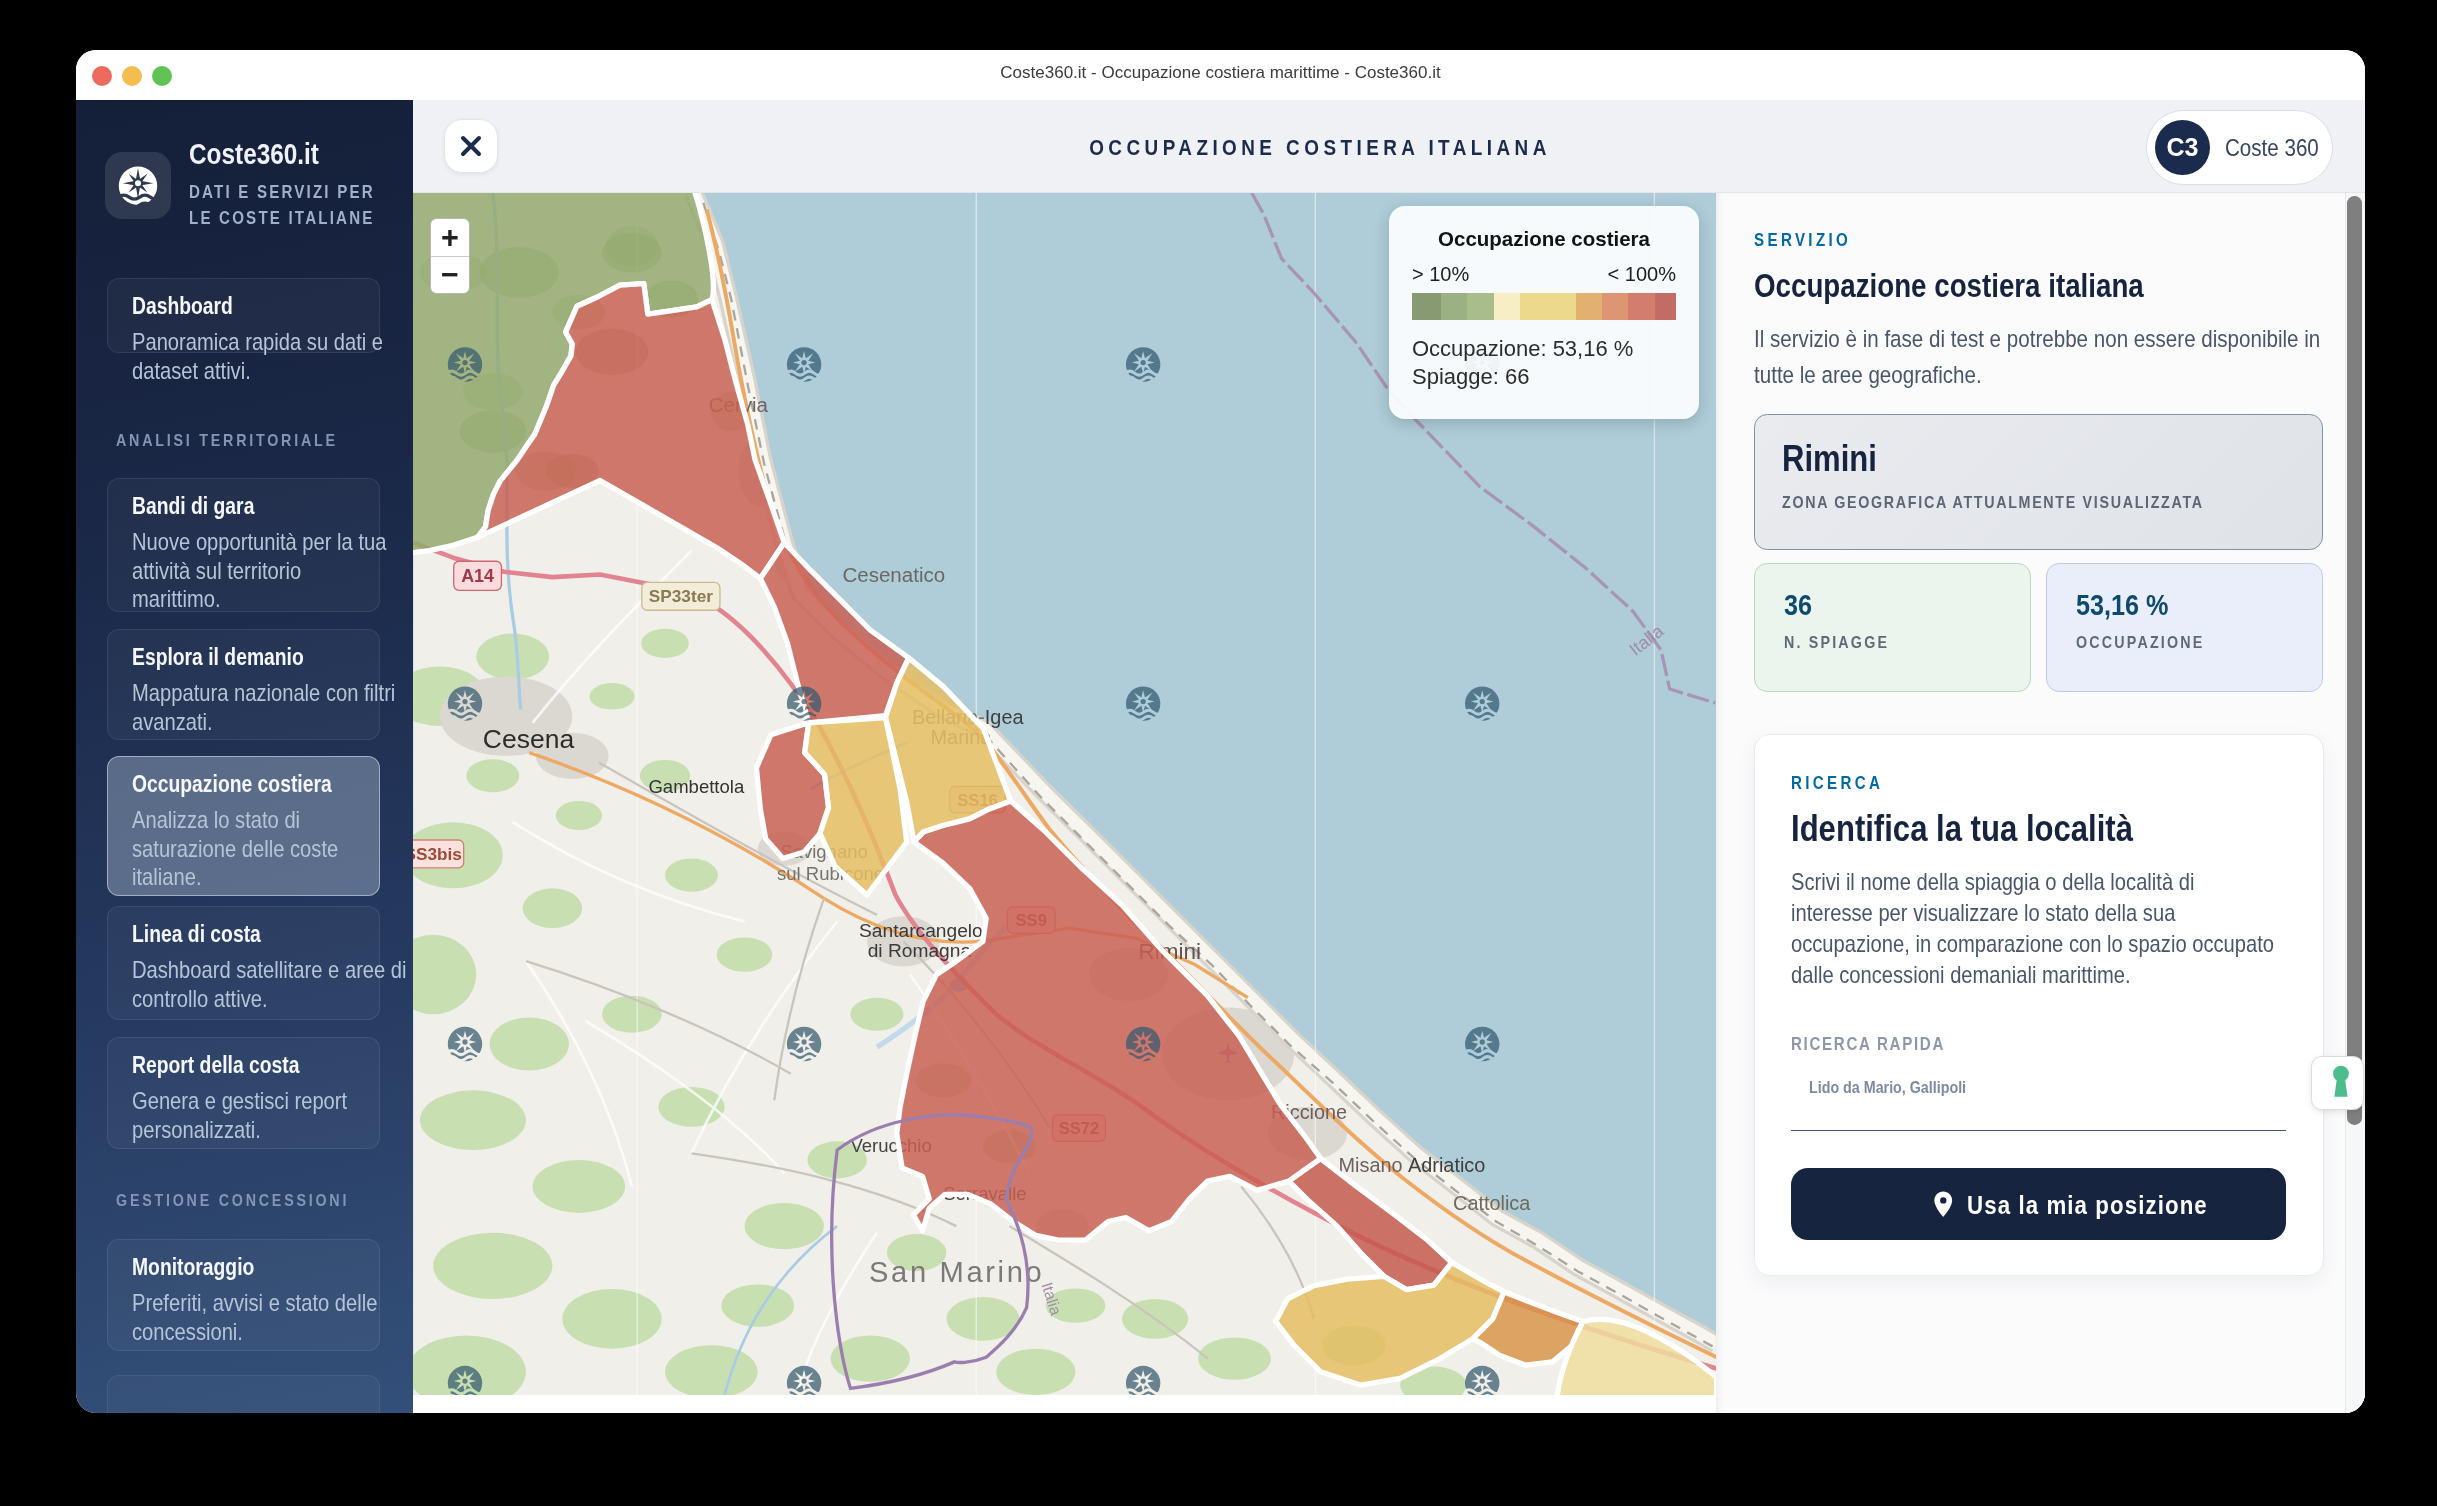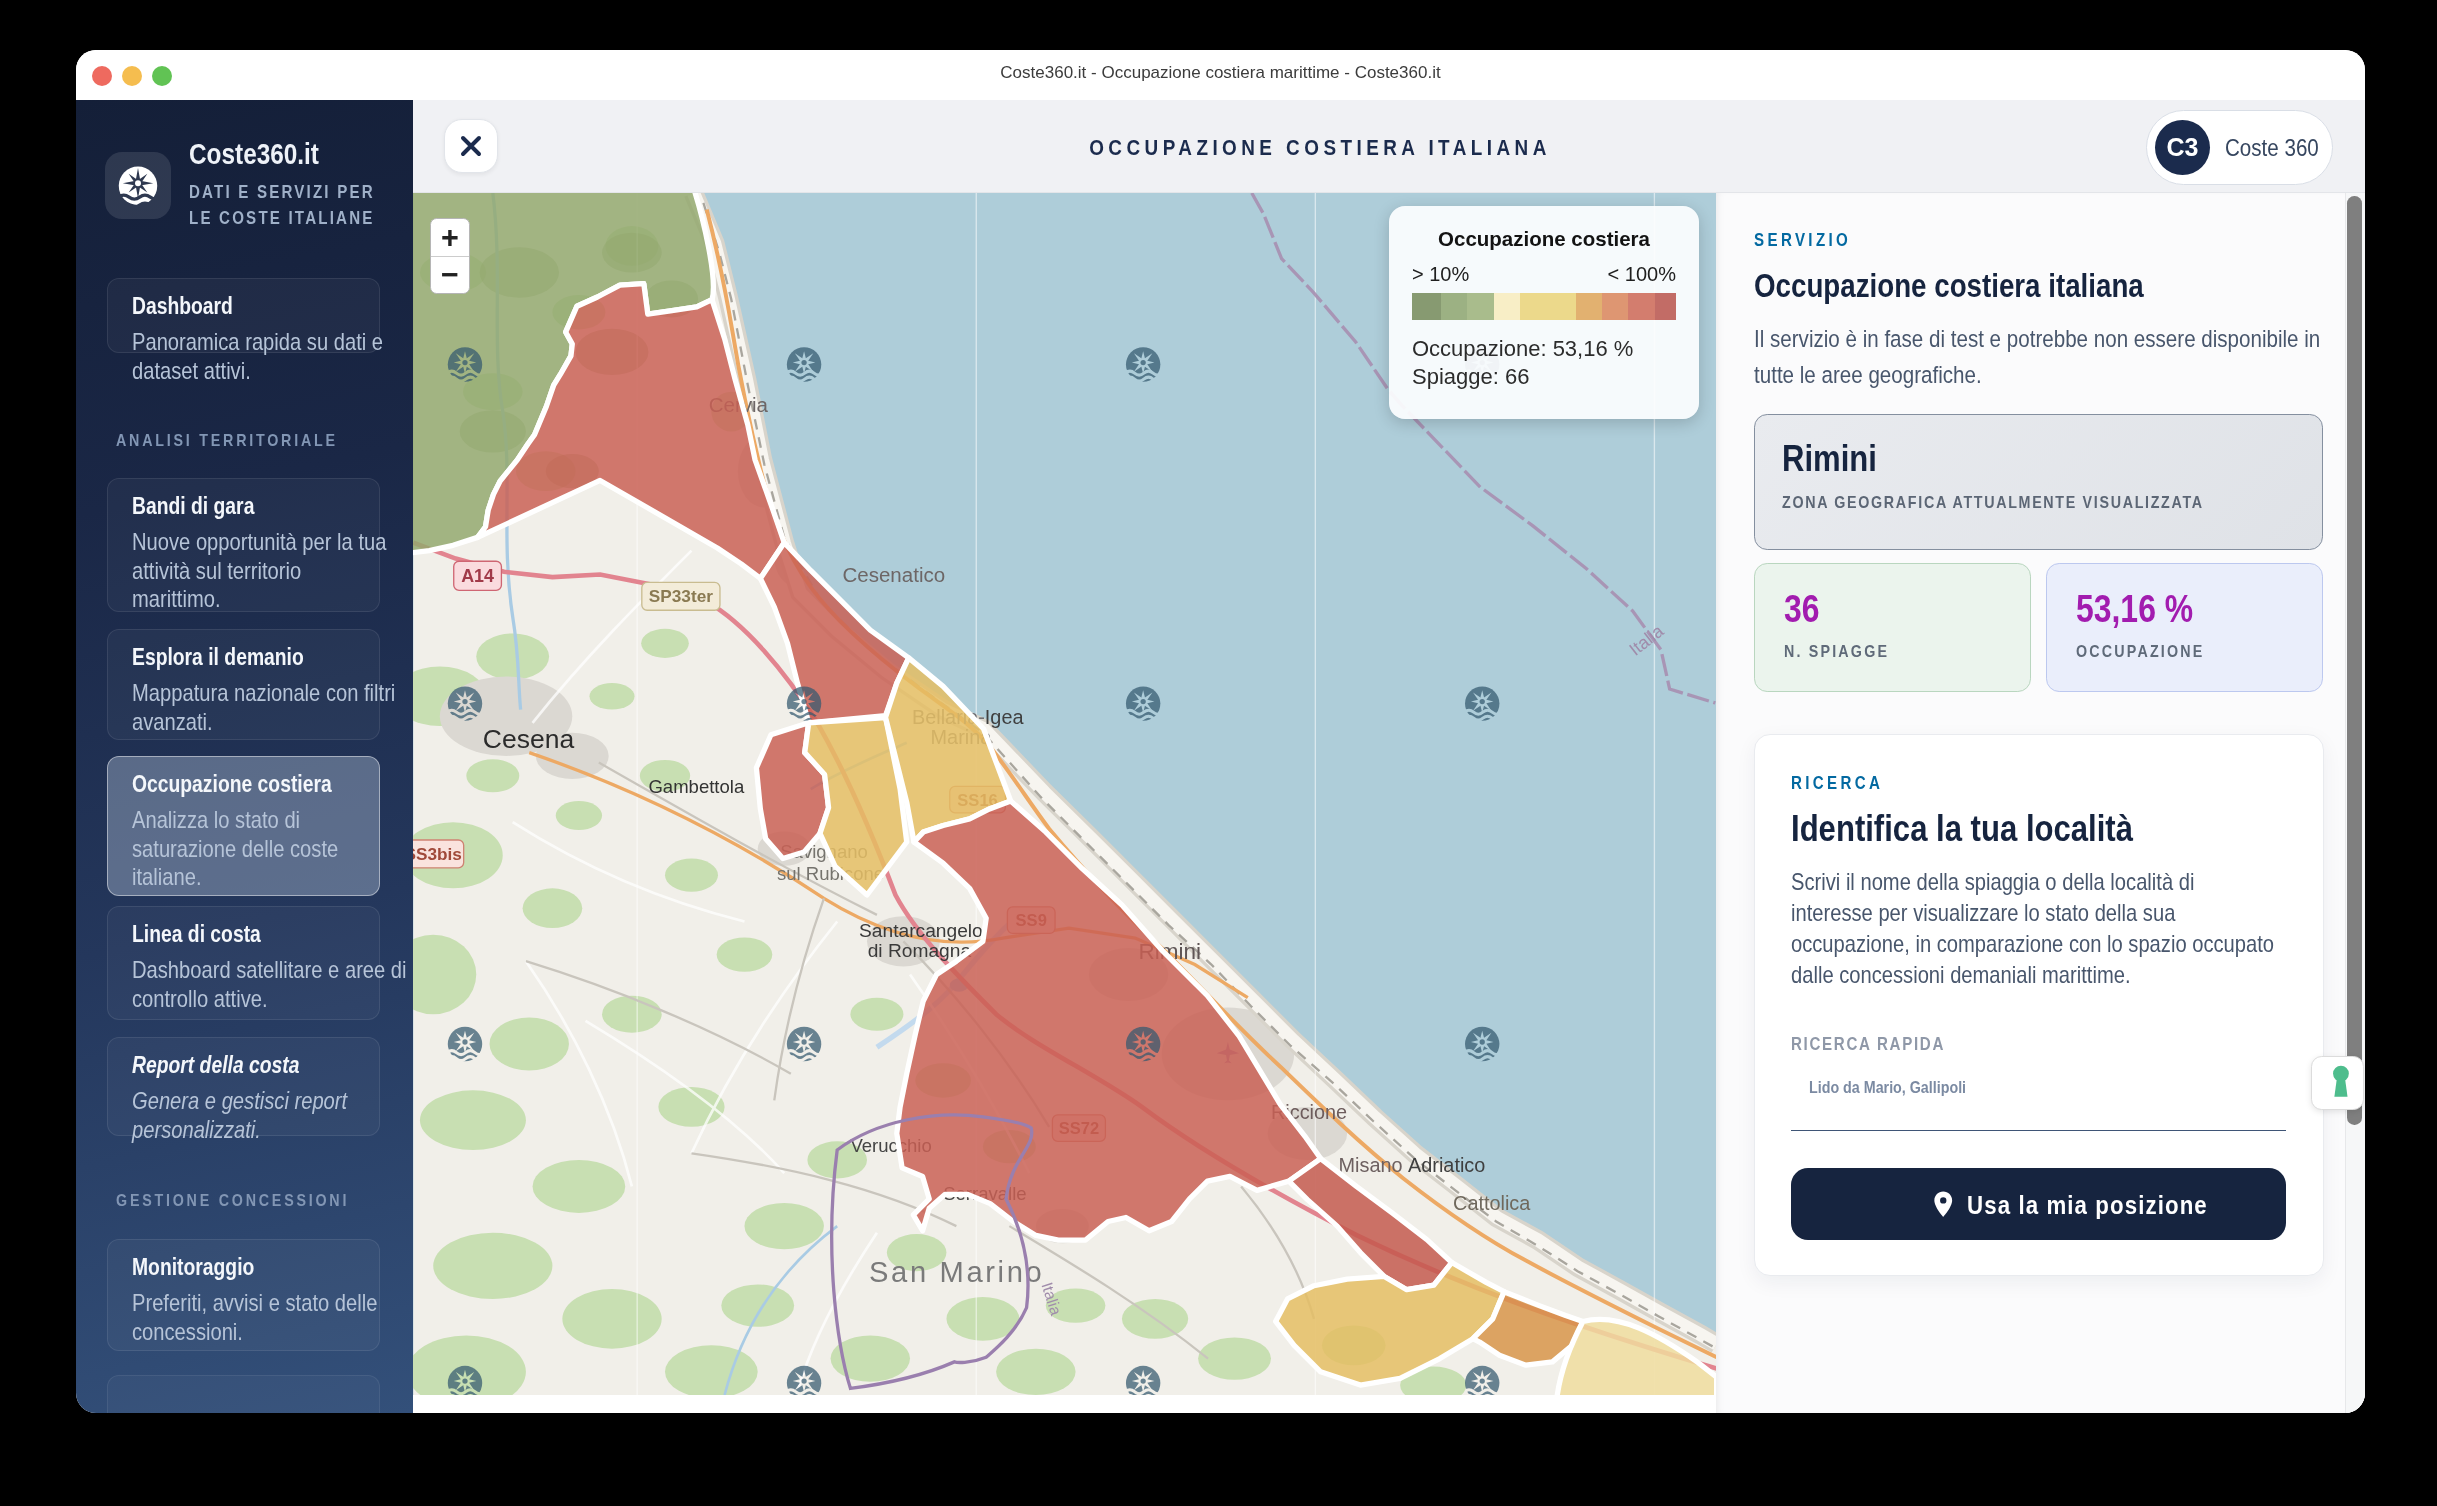--- a/index.html
+++ b/index.html
@@ -66,21 +66,21 @@
   #panel { position:absolute; left:1640px; top:143px; right:0; bottom:0; background:#fbfbfc;
     box-shadow:inset 5.3px 0 8px -5.3px rgba(0,0,0,0.10); }
   .plabel { color:#0369a1; font-size:18px; letter-spacing:4px; font-weight:bold; }
   #panel h1 { color:#16243f; font-size:33px; font-weight:bold; }
   #panel .para { color:#48566c; font-size:24.5px; line-height:36px; }
   #rimcard { position:absolute; left:38px; top:221px; width:569px; height:136px; border-radius:13.2px;
     background:linear-gradient(135deg,#e9ebef 0%,#dfe2e7 100%); border:1.3px solid #848f9f; }
   .statcard { position:absolute; top:370px; width:277px; height:129px; border-radius:13.2px; }
   #stat1 { left:38px; background:#ebf4ed; border:1.3px solid #b9d6bf; }
   #stat2 { left:330px; background:#eaeefb; border:1.3px solid #bcc8ef; }
-  .statnum { margin:24px 0 0 28.5px; font-size:38px; font-weight:bold; color:#a21caf; }
+  .statnum { margin:24px 0 0 28.5px; font-size:30px; font-weight:bold; color:#0c4a6e; }
   .statlab { margin:10.6px 0 0 28.5px; font-size:17px; font-weight:bold; color:#5f6a79; letter-spacing:2.6px; }
   #ricerca { position:absolute; left:38px; top:541px; width:570px; height:542px; background:#fff;
     border:0.7px solid #e9ebef; border-radius:16px; box-shadow:0 6.6px 20px rgba(20,30,60,0.06); }
   #usebtn { position:absolute; left:36px; top:433px; width:495px; height:72px; background:#16243f;
     border-radius:17px; color:#fff; }
   
   #sbtrack { position:absolute; right:0; top:143px; bottom:0; width:20.5px; background:#f6f7f8; border-left:1.3px solid #e7e8ea; }
   #sbthumb { position:absolute; right:3.3px; top:146px; width:14.6px; height:929px; background:#7f7f7f; border-radius:7.3px; }
   #keyicon { position:absolute; right:0.7px; top:1006px; width:53px; height:54px; background:#fff;
     border:1.3px solid #dcdcdc; border-radius:10.6px; box-shadow:0 2px 6.6px rgba(0,0,0,0.10); }
@@ -124,21 +124,21 @@
       <p><span class="cx">Mappatura nazionale con filtri</span><br><span class="cx">avanzati.</span></p>
     </div>
     <div class="navcard active" style="top:656px; height:140px;">
       <h3><span class="cx">Occupazione costiera</span></h3>
       <p><span class="cx">Analizza lo stato di</span><br><span class="cx">saturazione delle coste</span><br><span class="cx">italiane.</span></p>
     </div>
     <div class="navcard" style="top:806px; height:114px;">
       <h3><span class="cx">Linea di costa</span></h3>
       <p><span class="cx">Dashboard satellitare e aree di</span><br><span class="cx">controllo attive.</span></p>
     </div>
-    <div class="navcard" style="top:937px; height:99px;font-style:italic;">
+    <div class="navcard" style="top:937px; height:112px;">
       <h3><span class="cx">Report della costa</span></h3>
       <p><span class="cx">Genera e gestisci report</span><br><span class="cx">personalizzati.</span></p>
     </div>
     <div class="navlabel" style="top:1091px;"><span class="cx">GESTIONE CONCESSIONI</span></div>
     <div class="navcard" style="top:1139px; height:112px;">
       <h3><span class="cx">Monitoraggio</span></h3>
       <p><span class="cx">Preferiti, avvisi e stato delle</span><br><span class="cx">concessioni.</span></p>
     </div>
     <div style="position:absolute; left:30.5px; top:1275px; width:273px; height:38px; border-radius:12px 12px 0 0; background:rgba(255,255,255,0.03); border:0.7px solid rgba(255,255,255,0.07); border-bottom:none;"></div>
   </div>

